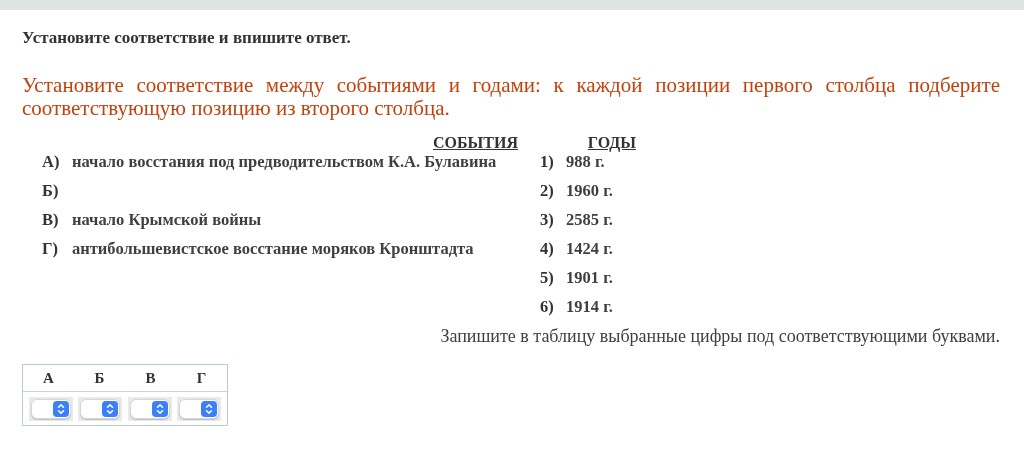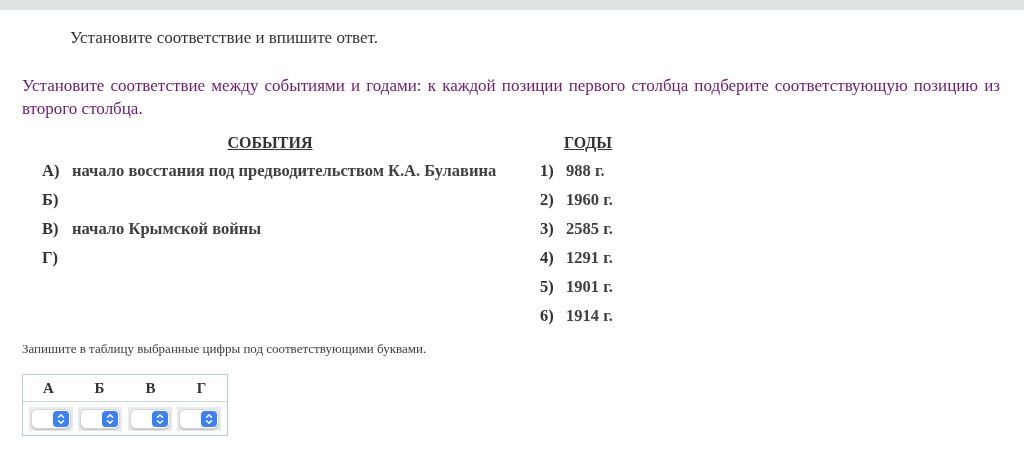--- a/index.html
+++ b/index.html
@@ -13,65 +13,64 @@
   .top-bar {
     width: 100%; height: 10px;
     background: #dee3e4;
   }
   .content {
     padding: 0 24px 0 22px;
   }
   .page-title {
     margin-top: 18px;
     font-size: 17px;
-    font-weight: normal;
+    font-weight: bold;
     color: #333333;
-    margin-left: 48px;
   }
   .instruction {
     margin-top: 26px;
-    font-size: 17px;
+    font-size: 21px;
     line-height: 23px;
     text-align: justify;
-    color: #701a75;
+    color: #c2410c;
   }
   .columns {
     display: flex;
     margin-top: 14px;
   }
   .events-col { width: 496px; }
   .years-col  { width: 96px; margin-left: 22px; }
   .col-header {
     font-size: 16px;
     font-weight: bold;
     text-decoration: underline;
-    text-align: center;
+    text-align: right;
     color: #333333;
-    margin-bottom: 9px;
   }
   .match-row {
     display: flex;
     align-items: flex-start;
     height: 29px;
     font-size: 16.5px;
     color: #404040;
   }
   .events-col .match-row { padding-left: 20px; }
   .row-marker {
     font-weight: bold;
     width: 30px;
     flex: 0 0 30px;
     color: #333333;
   }
   .years-col .row-marker { width: 26px; flex: 0 0 26px; }
   .row-text { white-space: nowrap; font-weight: bold; }
   .note {
-    margin-top: 6px;
-    font-size: 13px;
+    margin-top: 0;
+    font-size: 18px;
     color: #404040;
+    text-align: right;
   }
   .answer-table {
     margin-top: 17px;
     width: 206px;
     border: 1px solid #b6cdd2;
   }
   .answer-head {
     display: flex;
     height: 27px;
     border-bottom: 1px solid #c3d6da;
@@ -132,41 +131,42 @@
       </div>
       <div class="match-row">
         <span class="row-marker">Б)</span>
       </div>
       <div class="match-row">
         <span class="row-marker">В)</span>
         <span class="row-text">начало Крымской войны</span>
       </div>
       <div class="match-row">
         <span class="row-marker">Г)</span>
+        <span class="row-text">антибольшевистское восстание моряков Кронштадта</span>
       </div>
     </div>
 
     <div class="years-col">
       <div class="col-header">ГОДЫ</div>
 
       <div class="match-row">
         <span class="row-marker">1)</span>
         <span class="row-text">988 г.</span>
       </div>
       <div class="match-row">
         <span class="row-marker">2)</span>
         <span class="row-text">1960 г.</span>
       </div>
       <div class="match-row">
         <span class="row-marker">3)</span>
         <span class="row-text">2585 г.</span>
       </div>
       <div class="match-row">
         <span class="row-marker">4)</span>
-        <span class="row-text">1291 г.</span>
+        <span class="row-text">1424 г.</span>
       </div>
       <div class="match-row">
         <span class="row-marker">5)</span>
         <span class="row-text">1901 г.</span>
       </div>
       <div class="match-row">
         <span class="row-marker">6)</span>
         <span class="row-text">1914 г.</span>
       </div>
     </div>

